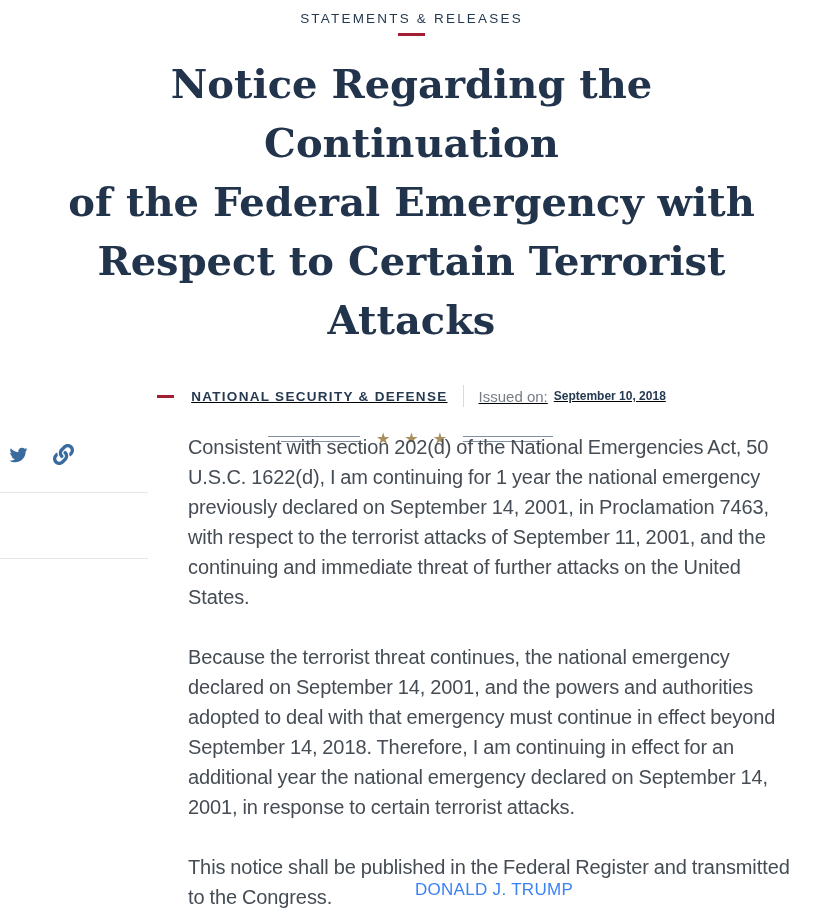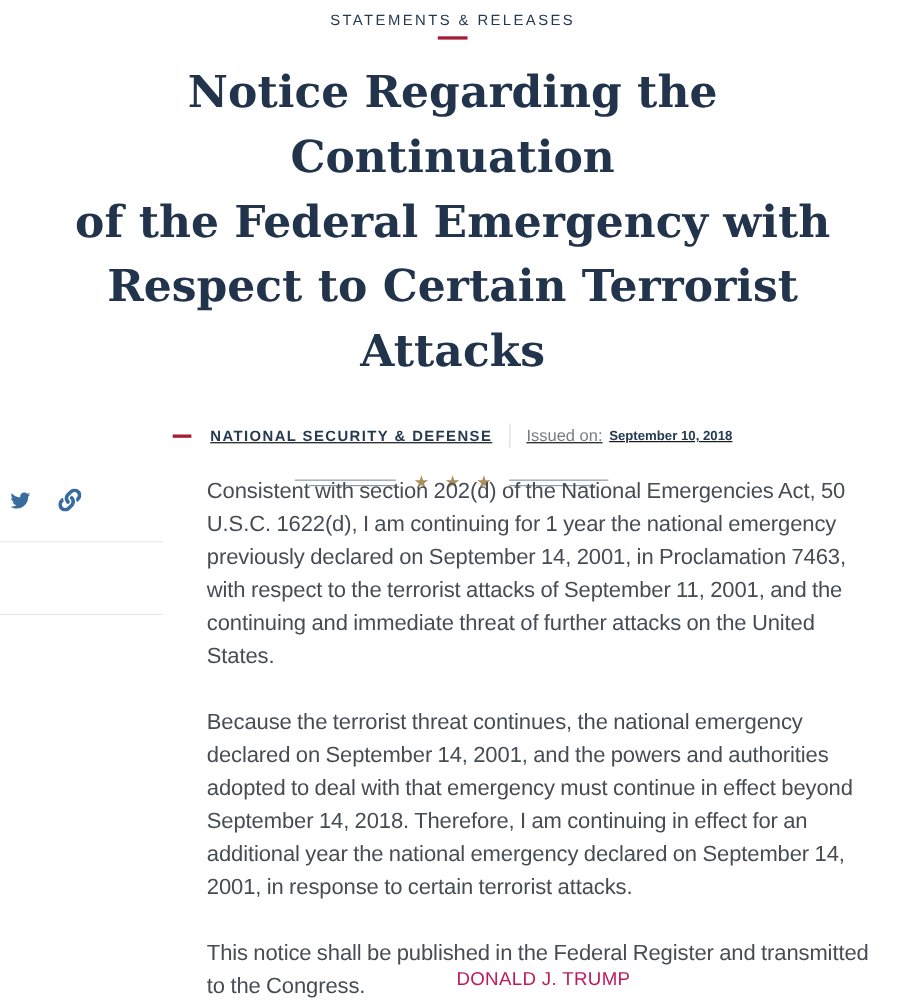--- a/index.html
+++ b/index.html
@@ -73,21 +73,21 @@
     position:absolute; left:188px; top:432px; width:612px;
   }
   .article-body p {
     font-size:20px; line-height:30px; color:#454c54;
     letter-spacing:-0.1px; word-spacing:-0.5px;
     margin-bottom:30px;
   }
   .signature {
     position:absolute; left:188px; top:880px; width:612px;
     text-align:center; font-size:17px; letter-spacing:0.3px;
-    color:#be185d;
+    color:#3b82f6;
   }
 </style>
 </head>
 <body>
 
 <div class="eyebrow">STATEMENTS &amp; RELEASES</div>
 <div class="eyebrow-rule"></div>
 
 <h1 class="page-title">
   <span>Notice Regarding the Continuation</span>

